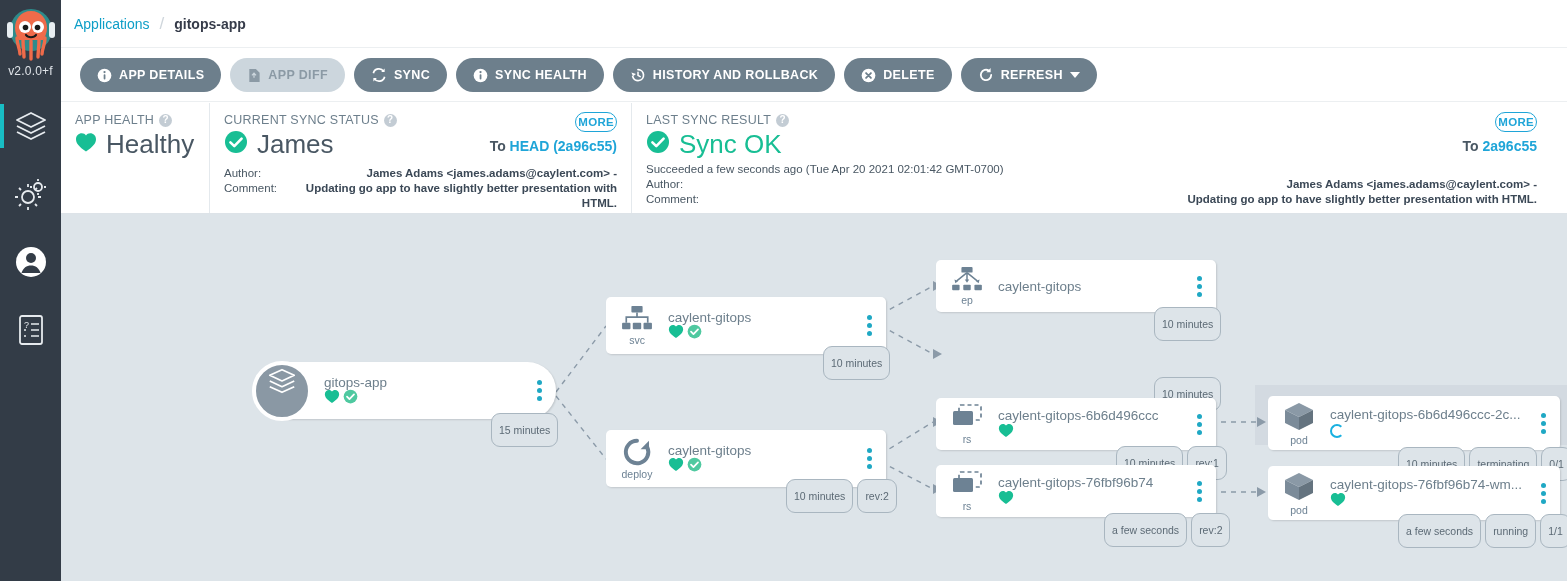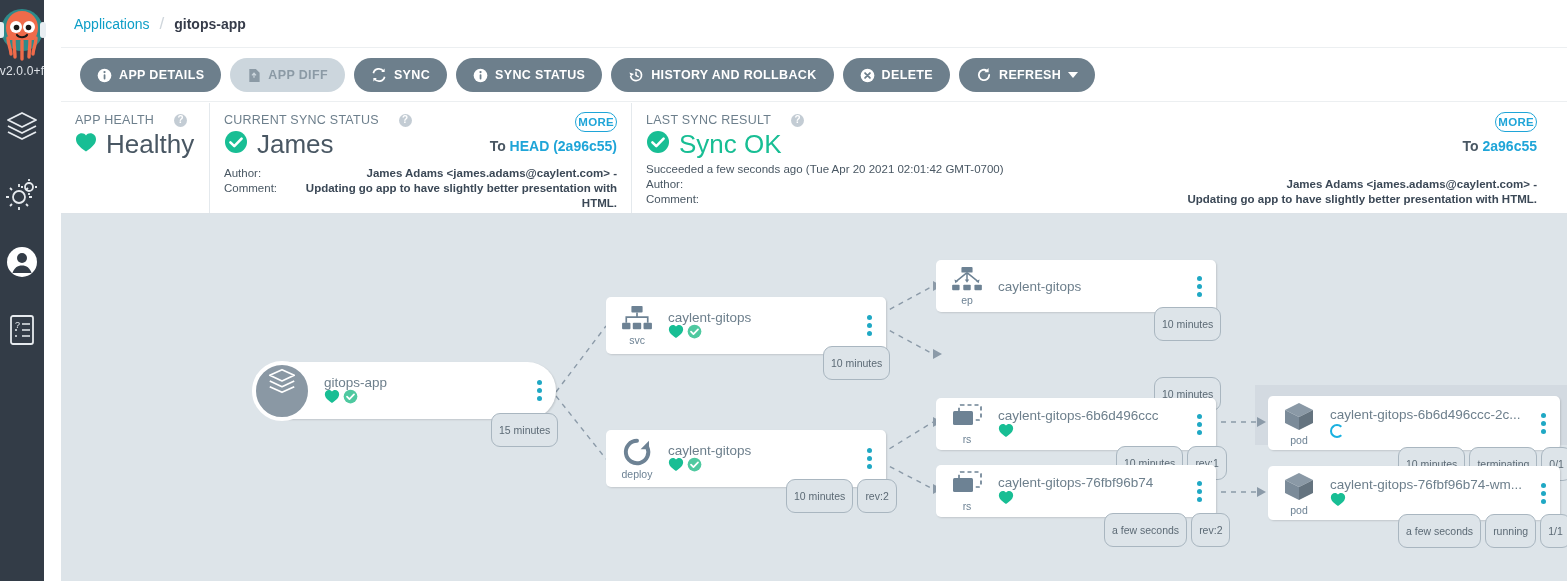--- a/index.html
+++ b/index.html
@@ -7,21 +7,21 @@
     width: 1567px; height: 581px;
     font-family: "Liberation Sans", sans-serif;
     background: #ffffff;
     overflow: hidden;
   }
   .app { position: relative; width: 1567px; height: 581px; }
 
   
   .sidebar {
     position: absolute; left: 0; top: 0;
-    width: 44px; height: 581px;
+    width: 61px; height: 581px;
     background: #333c47;
     display: flex; flex-direction: column; align-items: center;
   }
   .logo-wrap { margin-top: 6px; width: 54px; height: 56px; position: relative; }
   .version {
     color: #dfe3e8; font-size: 12px; letter-spacing: .2px;
     margin-top: 2px; margin-bottom: 14px;
   }
   .nav-item {
     width: 61px; height: 68px;
@@ -76,21 +76,21 @@
     display: flex;
     border-bottom: 1px solid #dde3e8;
   }
   .panel { position: relative; padding: 10px 14px 0 14px; height: 110px; }
   .panel + .panel { border-left: 1px solid #e4e9ed; }
   .p-health { width: 148px; }
   .p-sync { width: 422px; }
   .p-last { width: 920px; }
   .p-title {
     font-size: 12.5px; color: #6d7f8c; letter-spacing: .25px;
-    display: flex; align-items: center; gap: 20px;
+    display: flex; align-items: center; gap: 5px;
   }
   .qmark {
     width: 13px; height: 13px; border-radius: 50%;
     background: #c3ccd4; color: #fff; font-size: 10px;
     display: inline-flex; align-items: center; justify-content: center;
     font-weight: bold; line-height: 1; cursor: pointer;
   }
   .p-main {
     display: flex; align-items: center; gap: 9px;
     margin-top: 3px;
@@ -295,21 +295,21 @@
     </button>
 
     <button class="tbtn">
       <span>
         <svg width="15" height="15" viewBox="0 0 16 16">
             <circle cx="8" cy="8" r="7.3" fill="#fff"></circle>
             <rect x="7.1" y="6.6" width="1.9" height="5.6" rx=".9" fill="#6d7f8c"></rect>
             <circle cx="8" cy="4.3" r="1.2" fill="#6d7f8c"></circle>
           </svg>
       </span>
-      <span>SYNC STATUS</span>
+      <span>SYNC HEALTH</span>
     </button>
 
     <button class="tbtn">
       <span>
         <svg width="16" height="16" viewBox="0 0 16 16">
             <path d="M8 2.6a5.5 5.5 0 1 1-5.3 6.9" fill="none" stroke="#fff" stroke-width="1.7" stroke-linecap="round"></path>
             <path d="M1.4 5.4 3 9.2 6 6.9z" fill="#fff"></path>
             <path d="M8 5.3v3.1l2.2 1.3" stroke="#fff" stroke-width="1.5" fill="none" stroke-linecap="round"></path>
           </svg>
       </span>

